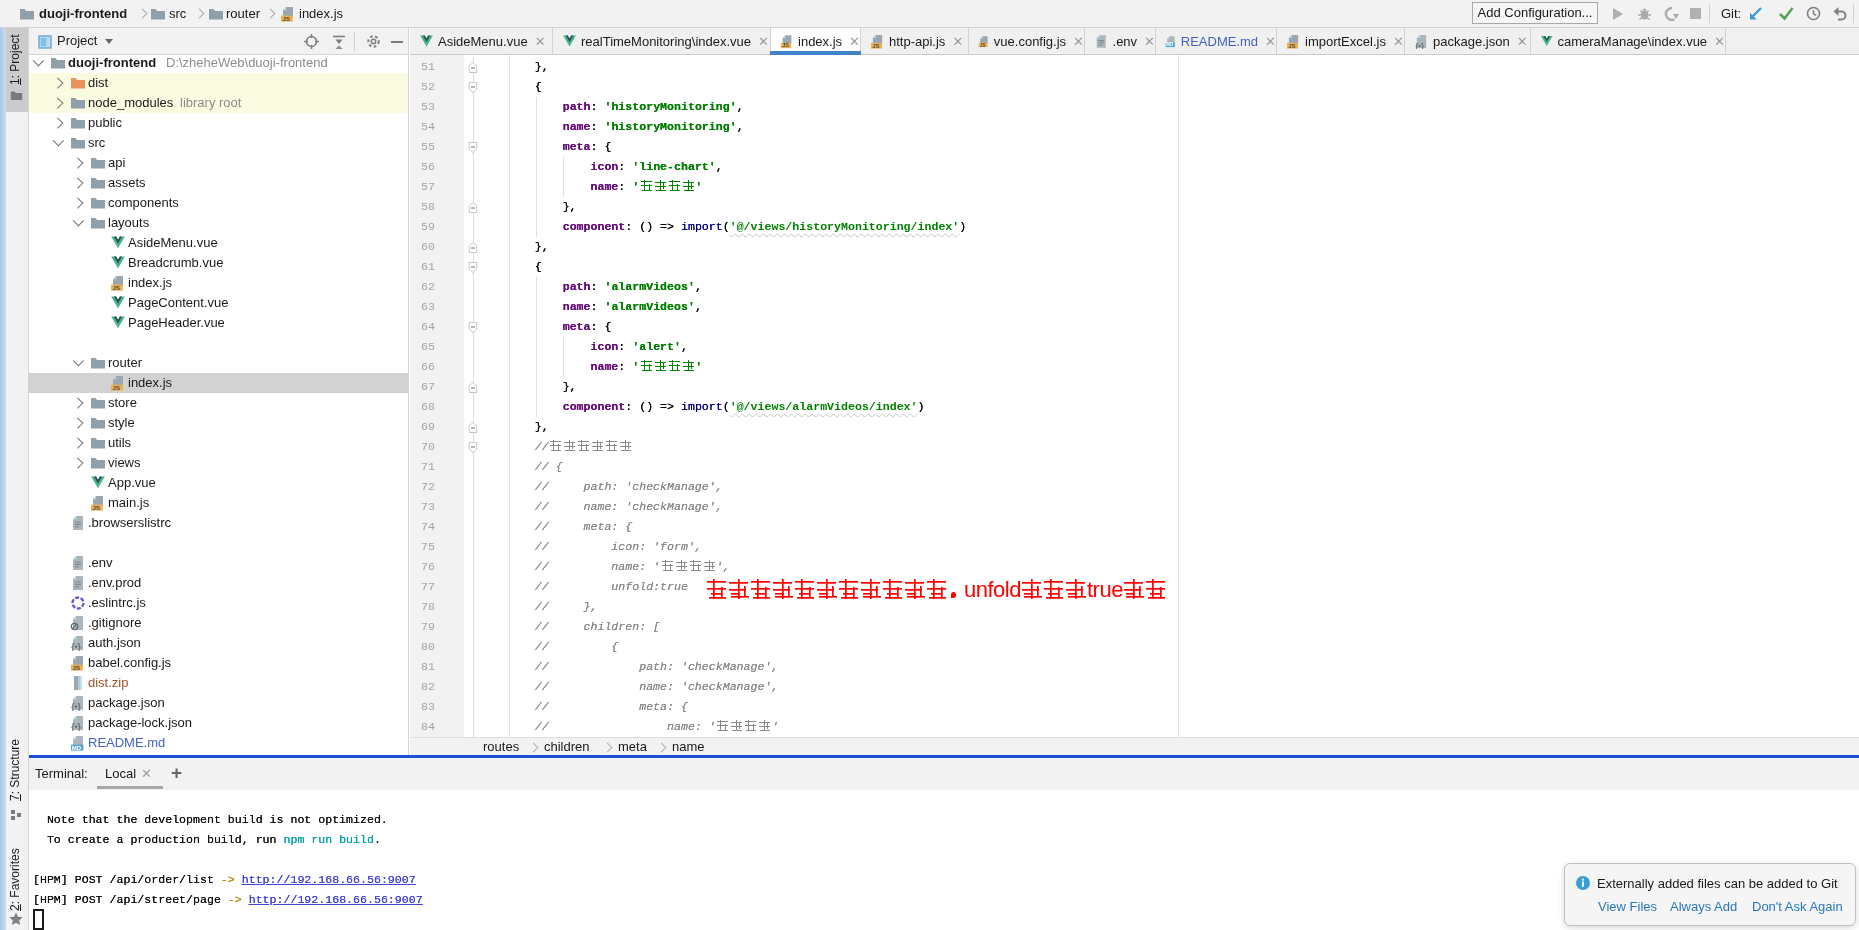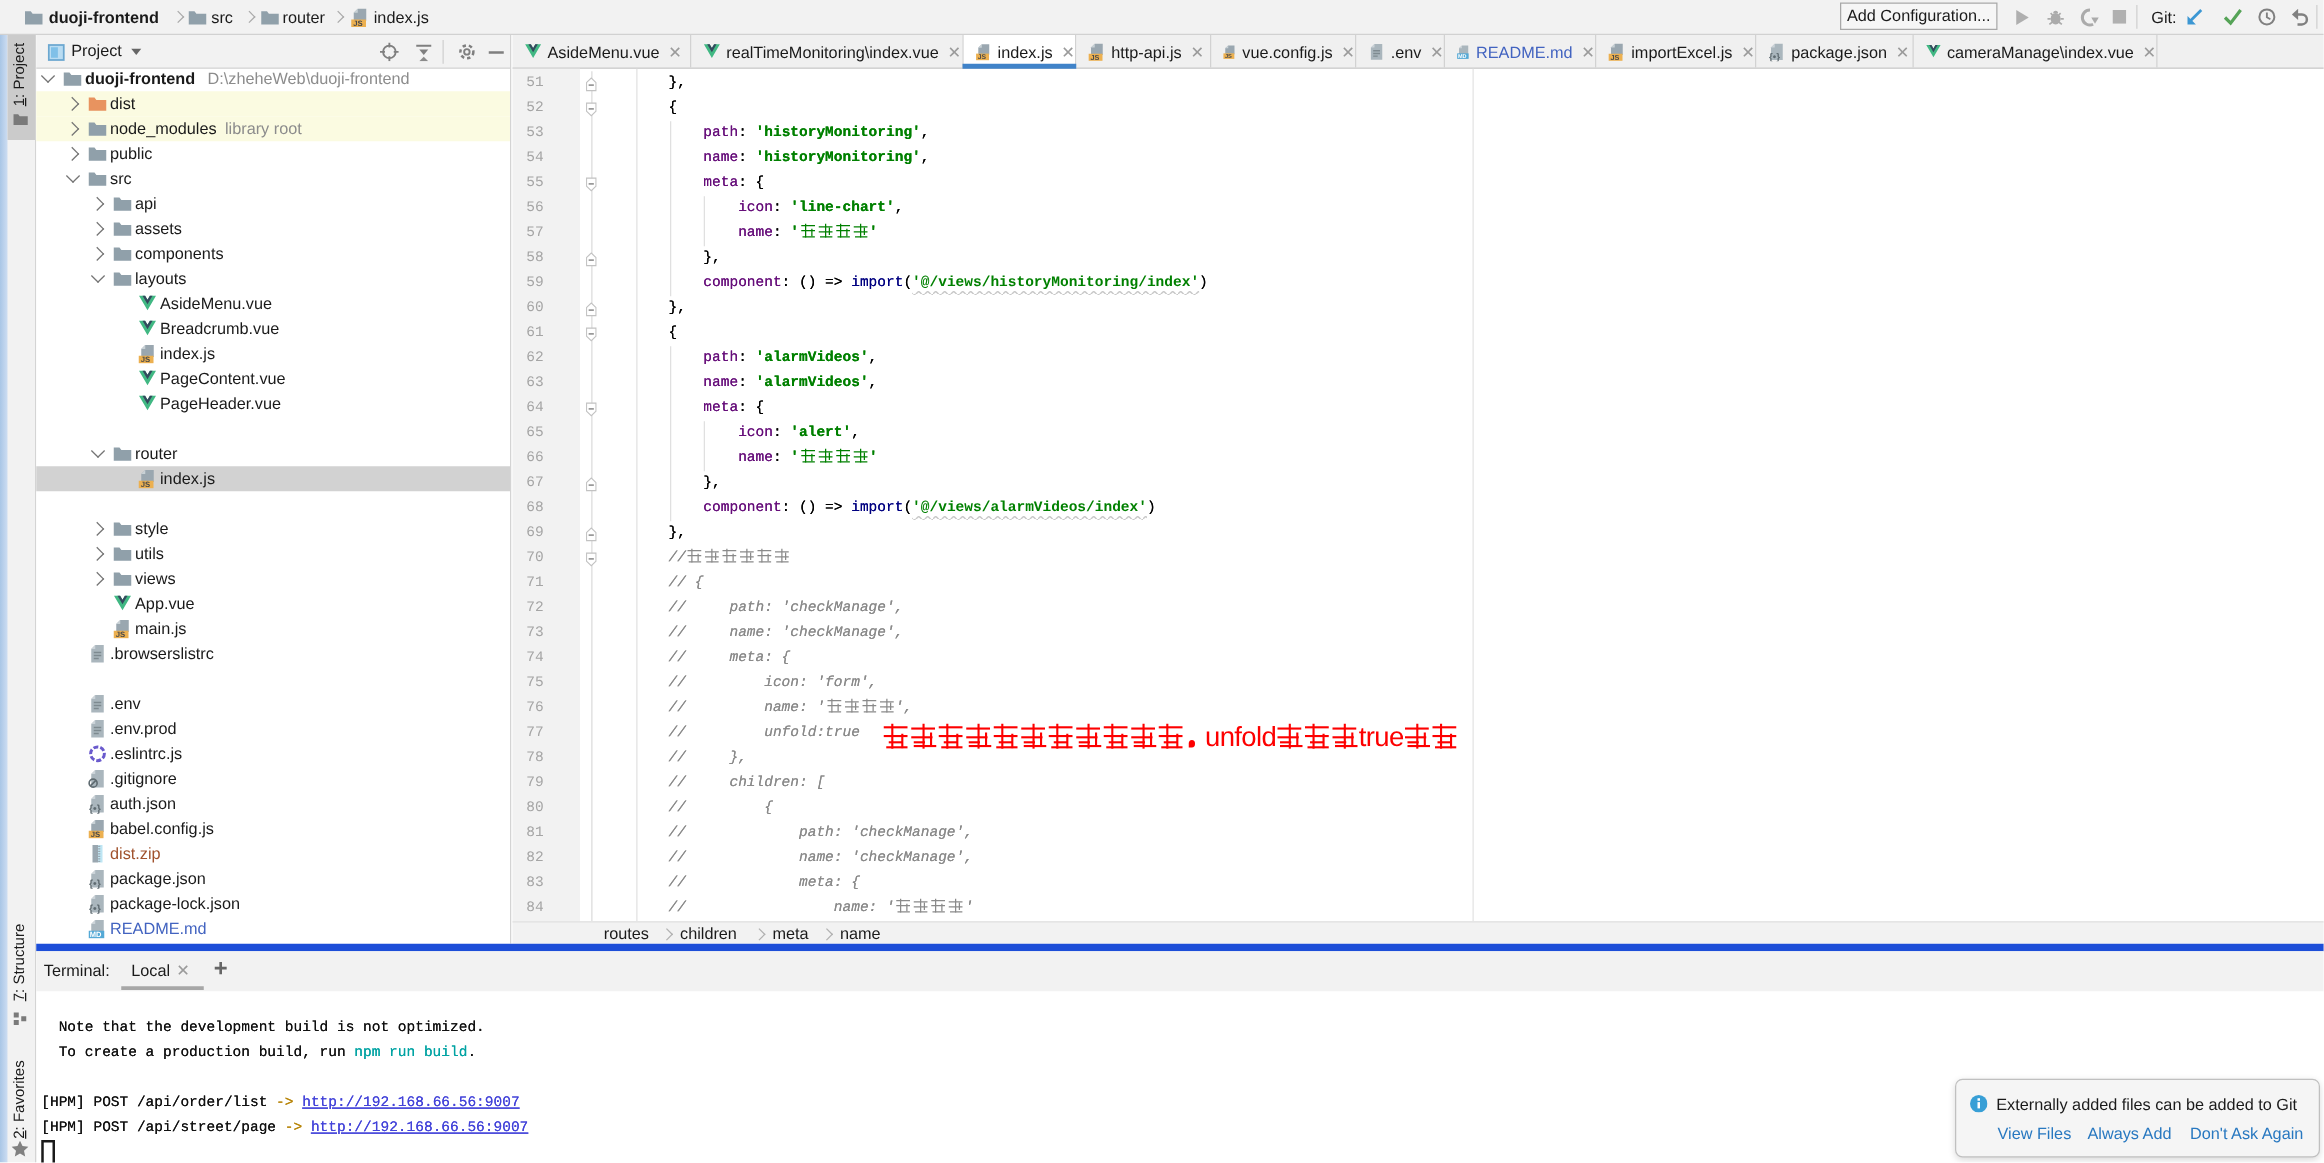--- a/index.html
+++ b/index.html
@@ -30,35 +30,35 @@
 .tab{position:relative;height:26px;border-right:1px solid #d2d2d2;display:flex;align-items:center;padding-left:9px;font-size:13px;white-space:nowrap}
 .tab svg{margin-right:4px}
 .tab .x{color:#9b9b9b;font-size:13px;margin-left:7px;font-family:"Liberation Sans"}
 .tab.act{background:#fff}
 .tab.act:after{content:"";position:absolute;left:-1px;right:-1px;bottom:-1px;height:4px;background:#4083c9}
 #gutter{left:410px;top:55px;width:54px;height:682px;background:#f2f2f2}
 #gsep{left:509px;top:55px;width:1px;height:682px;background:#e2e2e2}
 #fline{left:473px;top:57px;width:1px;height:680px;background:#dcdcdc}
 #lnums{left:421px;top:57px;font-family:"Liberation Mono",monospace;font-size:11.6px;line-height:20px;color:#a5a5a5;white-space:pre}
 #code{left:507px;top:57px;font-family:"Liberation Mono",monospace;font-size:11.6px;line-height:20px;color:#000;white-space:pre;text-shadow:0 0 .5px}
-.k{color:#660e7a;font-weight:normal}
+.k{color:#660e7a;font-weight:bold}
 .s{color:#008000;font-weight:bold}
 .b{color:#000080;font-weight:normal}
 .c{color:#8a8a8a;font-style:italic}
 .wv{text-decoration:underline wavy #c8c8c8 1px;text-underline-offset:3px;text-shadow:none}
 .ig{width:1px;background:#e0e0e0}
 #mline{left:1178px;top:55px;width:1px;height:682px;background:#e3e3e3}
 
 .cj{display:inline-block;width:11px;height:11px;margin:0 1.5px -1px 1.5px;background-image:linear-gradient(currentColor,currentColor),linear-gradient(currentColor,currentColor),linear-gradient(currentColor,currentColor),linear-gradient(currentColor,currentColor),linear-gradient(currentColor,currentColor);background-repeat:no-repeat;background-size:100% 1px,100% 1px,90% 1px,1px 100%,1px 55%;background-position:0 1px,0 5px,1px 10px,3px 0,8px 4px}
 .cJ{display:inline-block;width:20px;height:21px;margin:0 1px;flex:none;background-image:linear-gradient(currentColor,currentColor),linear-gradient(currentColor,currentColor),linear-gradient(currentColor,currentColor),linear-gradient(currentColor,currentColor),linear-gradient(currentColor,currentColor),linear-gradient(currentColor,currentColor);background-repeat:no-repeat;background-size:95% 1.7px,95% 1.7px,85% 1.7px,1.7px 95%,1.7px 55%,55% 1.7px;background-position:0 2px,0 9px,2px 18px,6px 0,14px 8px,4px 14px}
 
 #bcrumb{left:410px;top:737px;width:1449px;height:18px;background:#f2f2f2;border-top:1px solid #e0e0e0}
 #bcrumb .lbl{top:-1px;line-height:19px}
 
-#term{left:29px;top:755px;width:1830px;height:133px;background:#fff;border-top:6px solid #1d4ed8}
+#term{left:29px;top:755px;width:1830px;height:133px;background:#fff;border-top:3px solid #1d4ed8}
 #thead{position:absolute;left:0;top:0;width:1830px;height:32px;background:#f2f2f2}
 #tcontent{position:absolute;left:4px;top:52px;font-family:"Liberation Mono",monospace;font-size:11.6px;line-height:20px;white-space:pre;color:#111;text-shadow:0 0 .5px}
 .url{color:#4343d9;text-decoration:underline}
 .cy{color:#00a3a3}
 .or{color:#b8860b}
 
 #balloon{left:1564px;top:863px;width:292px;height:63px;background:#f5f5f5;border:1px solid #c0c0c0;border-radius:6px;box-shadow:0 2px 6px rgba(0,0,0,.15)}
 .link{color:#2878c0}
 .cJ:nth-of-type(2n){background-position:0 3px,0 10px,2px 17px,9px 0,15px 7px,2px 14px;background-size:95% 1.7px,85% 1.7px,95% 1.7px,1.7px 95%,1.7px 50%,45% 1.7px}
 .cj:nth-of-type(2n){background-position:0 2px,0 6px,1px 10px,5px 0,8px 3px}
@@ -275,20 +275,27 @@
         <span class="lbl" style="left:79px">router</span>
       </div>
 <div class="r rs" style="top:345px">
         <svg style="left:81px" width="16" height="16" viewBox="0 0 16 16">
           <path fill="#9aa7b0" d="M6.2 1H13v9.6H3V4.2z"></path>
           <path fill="#c9d2d6" d="M6.2 1L3 4.2h3.2z"></path>
           <rect x="1" y="9.6" width="11.8" height="6" fill="#ecb050"></rect>
           <text x="2.6" y="14.8" font-size="6.2" font-weight="bold" fill="#4a4a4a" font-family="Liberation Sans">JS</text>
         </svg>
         <span class="lbl" style="left:99px">index.js</span>
+      </div>
+<div class="r" style="top:365px">
+        <span class="chr" style="left:45px"></span>
+        <svg style="left:61px" width="16" height="16" viewBox="0 0 16 16">
+          <path fill="#90a0aa" d="M1 13.5V3h4.6l1.5 1.9H15v8.6z"></path>
+        </svg>
+        <span class="lbl" style="left:79px">store</span>
       </div>
 <div class="r" style="top:385px">
         <span class="chr" style="left:45px"></span>
         <svg style="left:61px" width="16" height="16" viewBox="0 0 16 16">
           <path fill="#90a0aa" d="M1 13.5V3h4.6l1.5 1.9H15v8.6z"></path>
         </svg>
         <span class="lbl" style="left:79px">style</span>
       </div>
 <div class="r" style="top:405px">
         <span class="chr" style="left:45px"></span>

